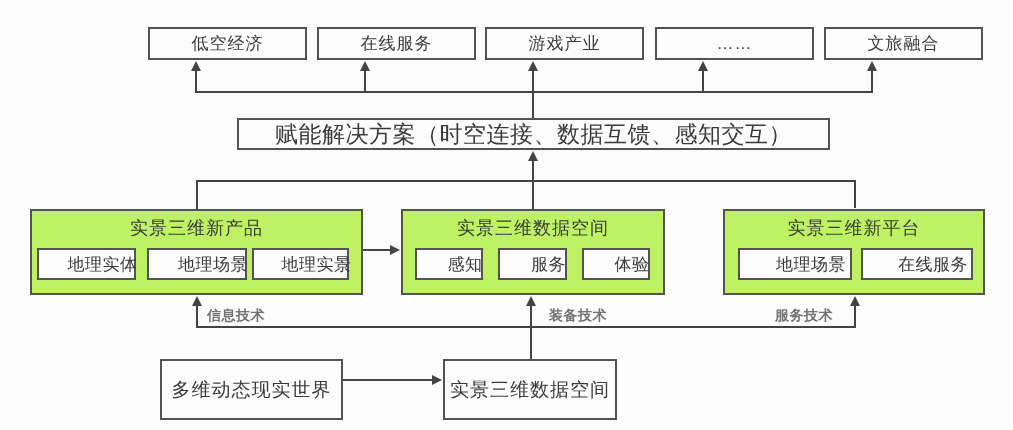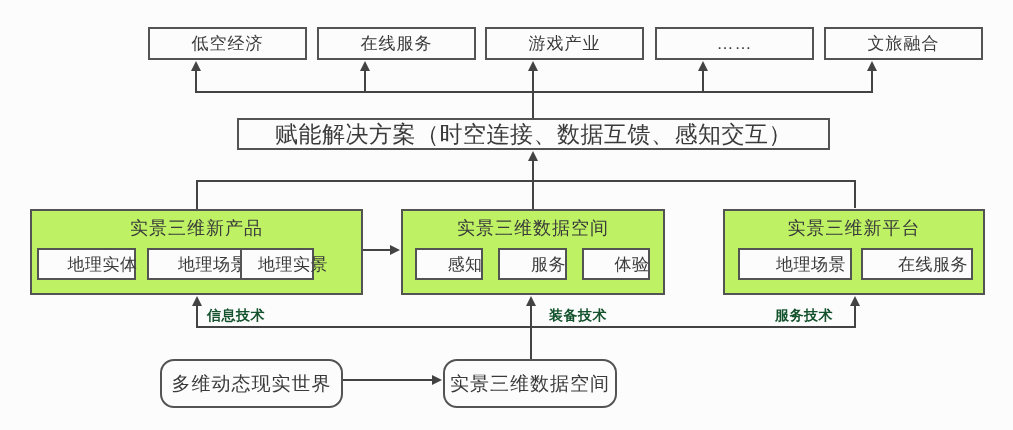--- a/index.html
+++ b/index.html
@@ -49,25 +49,25 @@
     border-width: 2px;
     letter-spacing: 0.5px;
     padding-left: 32px;
   }
   .tech-label {
     position: absolute;
     z-index: 2;
     top: 307px;
     font-size: 14px;
     font-weight: bold;
-    color: #14532d;
+    color: #737373;
     letter-spacing: 0.5px;
     white-space: nowrap;
   }
-  .bottom-box { top: 359px; height: 49px; font-size: 19px; letter-spacing: 1px; border-radius: 14px; }
+  .bottom-box { top: 359px; height: 61px; font-size: 19px; letter-spacing: 1px; }
 </style>
 </head>
 <body>
 
 <div class="canvas">
 
   <svg class="connectors" width="1013" height="430" viewBox="0 0 1013 430">
     <defs>
       <marker id="ah" markerWidth="10" markerHeight="10" refX="7" refY="5" orient="auto" markerUnits="userSpaceOnUse">
         <path d="M0,0 L10,5 L0,10 z" fill="#434343"></path>
@@ -102,21 +102,21 @@
   <div class="box top-box" style="left:463px">游戏产业</div>
   <div class="box top-box" style="left:633px">……</div>
   <div class="box top-box" style="left:802px">文旅融合</div>
 
   <div class="box solution-box">赋能解决方案（时空连接、数据互馈、感知交互）</div>
 
   <div class="group" style="left:30px; width:333px">
     <div class="group-title">实景三维新产品</div>
     <div class="box sub-box" style="left:5px; width:99px">地理实体</div>
     <div class="box sub-box" style="left:115px; width:100px">地理场景</div>
-    <div class="box sub-box" style="left:208px; width:74px">地理实景</div>
+    <div class="box sub-box" style="left:220px; width:97px">地理实景</div>
   </div>
 
   <div class="group" style="left:401px; width:264px">
     <div class="group-title">实景三维数据空间</div>
     <div class="box sub-box" style="left:12px; width:68px">感知</div>
     <div class="box sub-box" style="left:95px; width:69px">服务</div>
     <div class="box sub-box" style="left:179px; width:68px">体验</div>
   </div>
 
   <div class="group" style="left:723px; width:262px">

